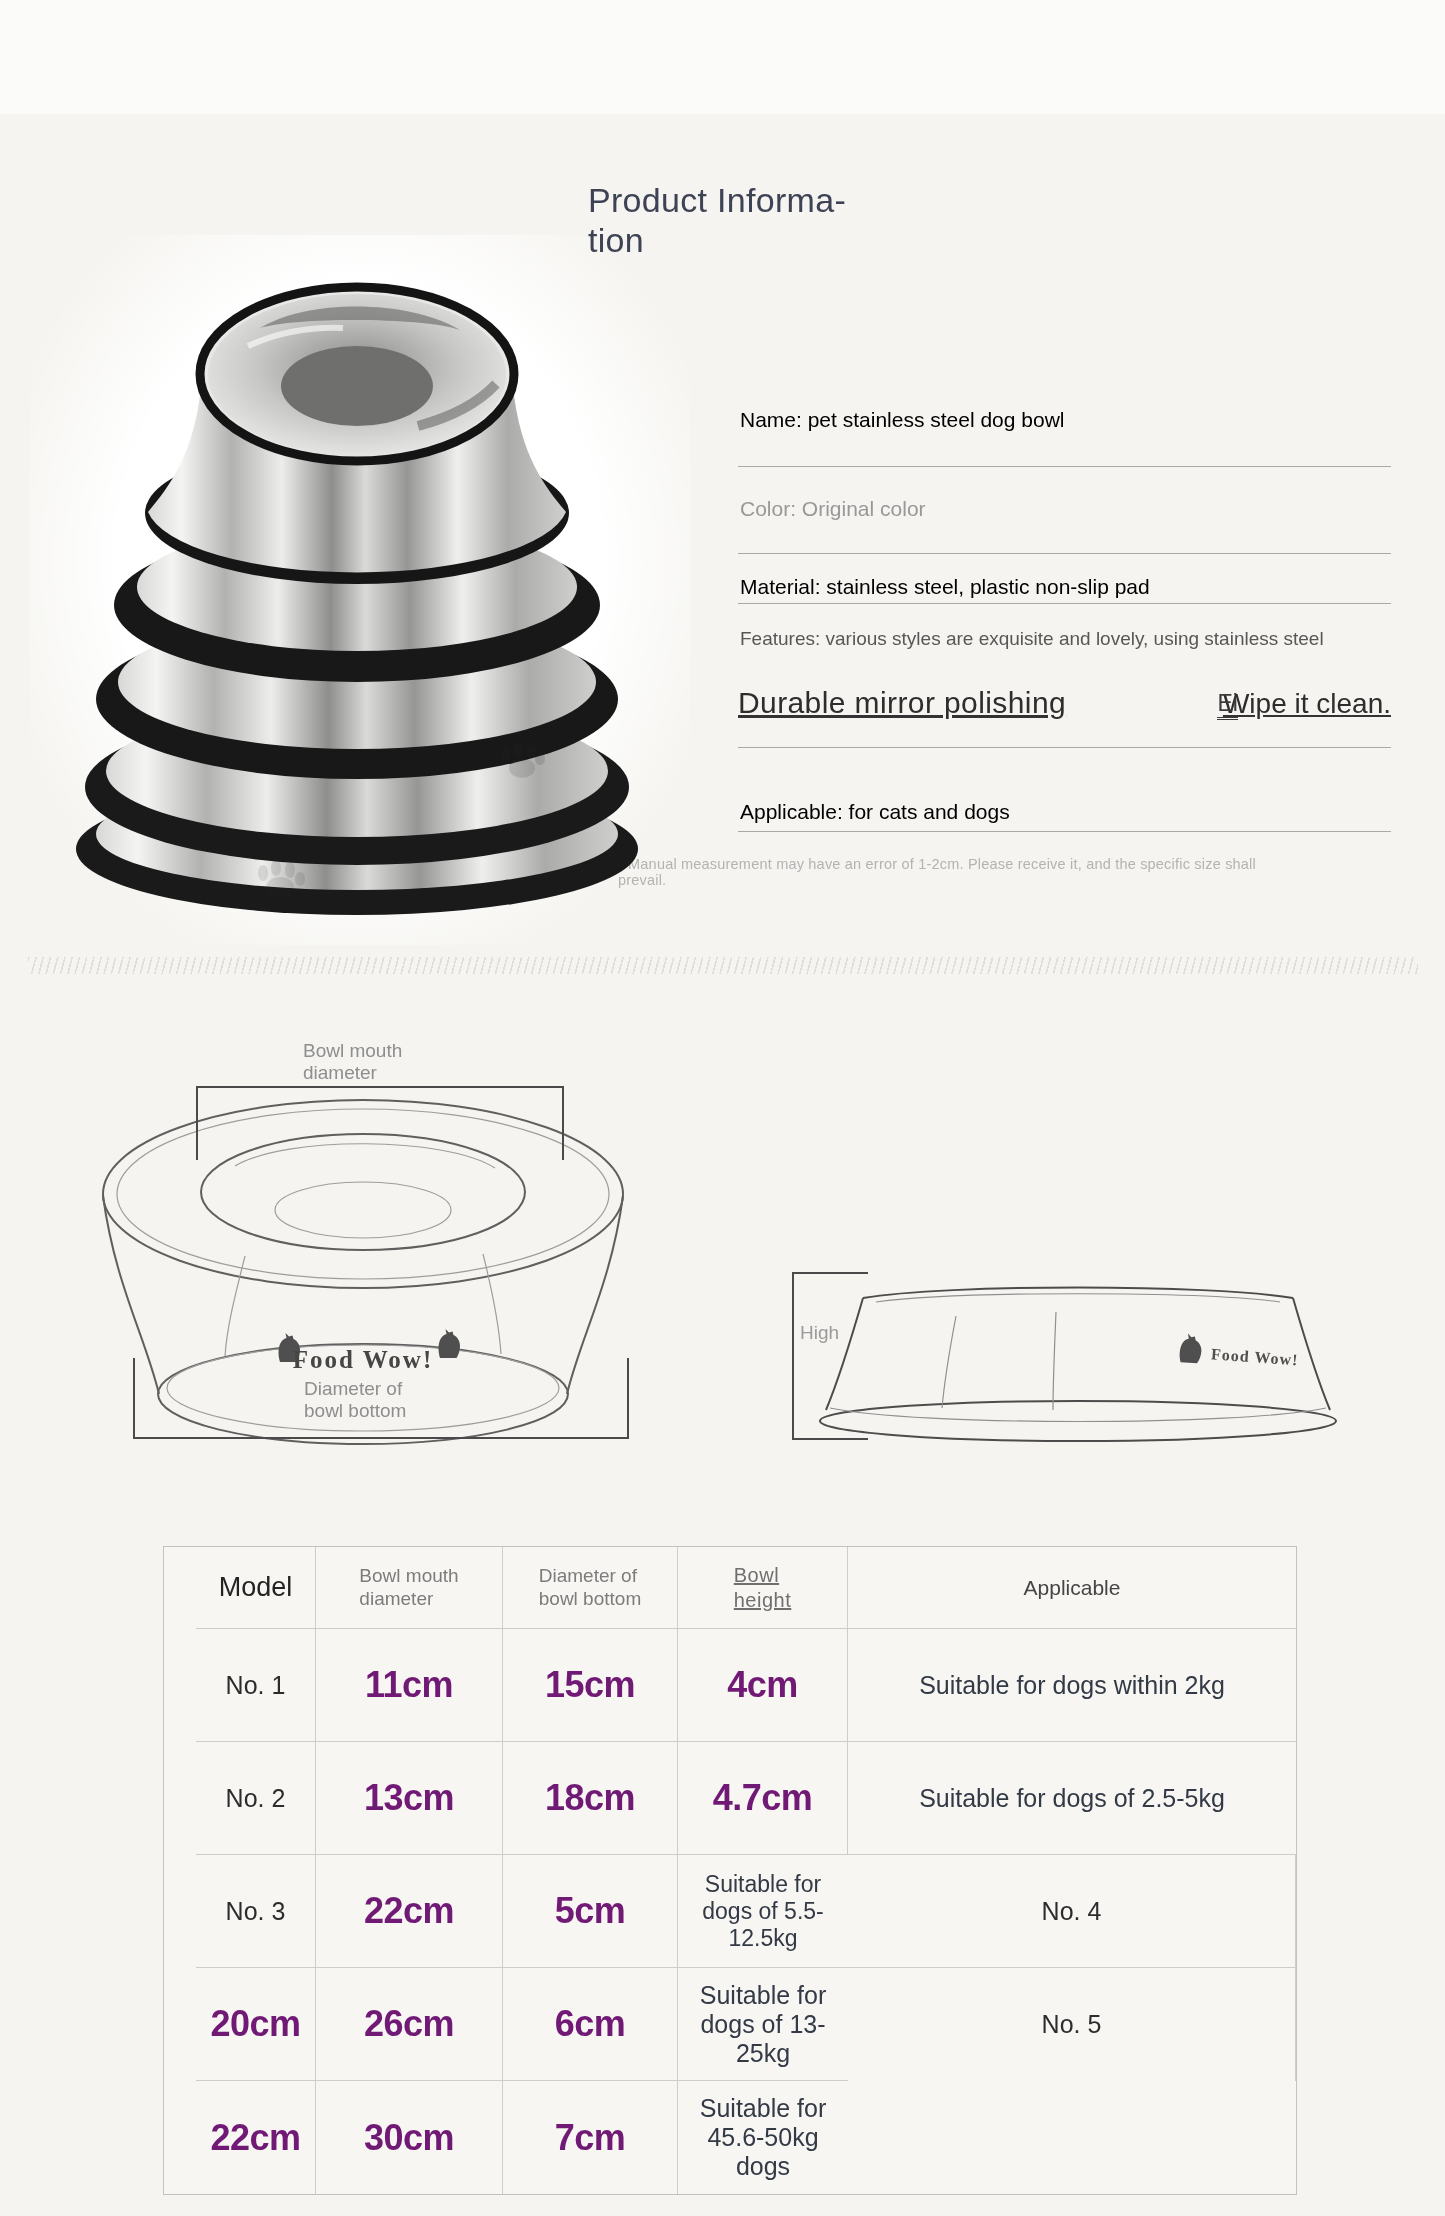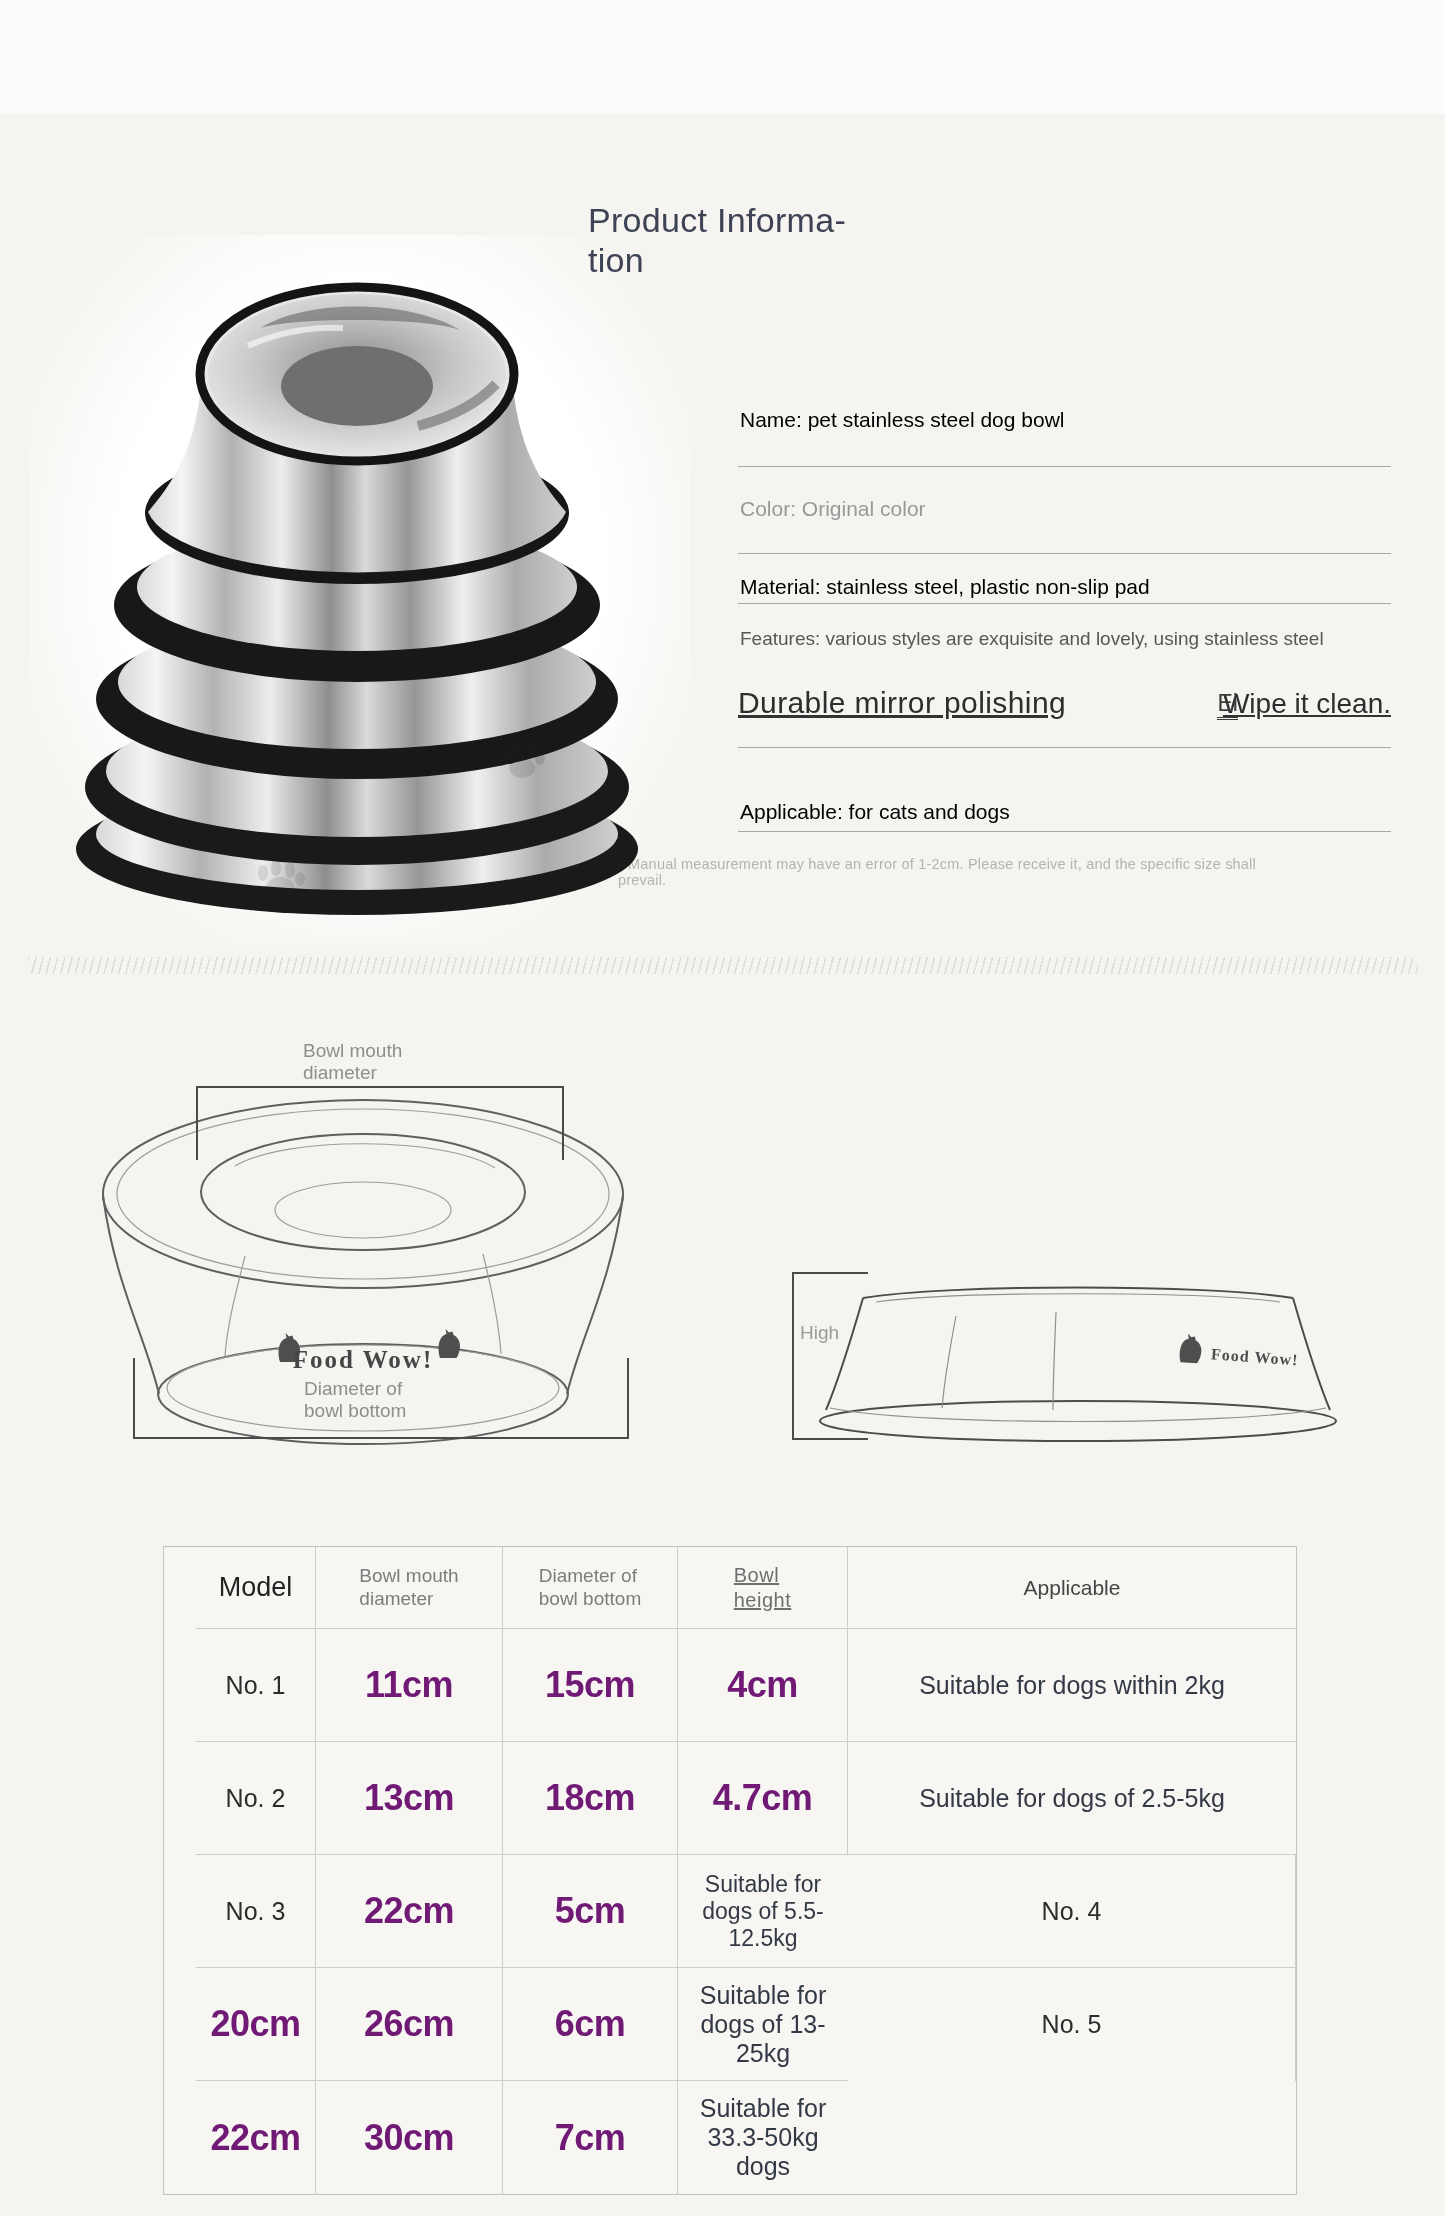--- a/index.html
+++ b/index.html
@@ -1,21 +1,21 @@
 <!DOCTYPE html>
 <html><head>
 <meta charset="utf-8">
 <style>
   html,body{margin:0;padding:0;background:#ffffff;}
   .canvas{position:relative;width:1445px;height:2216px;background:#f5f4f0;overflow:hidden;
           font-family:"Liberation Sans",sans-serif;color:#333;}
   .top-strip{position:absolute;left:0;top:0;width:1445px;height:114px;background:#fbfbf9;}
   .photo-halo{position:absolute;left:30px;top:235px;width:660px;height:710px;
               background:radial-gradient(ellipse at 50% 46%, #ffffff 0%, #ffffff 52%, rgba(255,255,255,0) 80%);}
-  .page-title{position:absolute;left:588px;top:200px;width:330px;font-size:34px;line-height:1.18;
+  .page-title{position:absolute;left:588px;top:180px;width:330px;font-size:34px;line-height:1.18;
               color:#3d4254;letter-spacing:.3px;}
   
   .info-line{position:absolute;left:740px;font-size:21px;color:#000000;}
   .rule{position:absolute;left:738px;width:653px;height:1px;background:#a8a8a8;}
   .muted{color:#989898;}
   .feat{font-size:19px;color:#575757;}
   .durable-row{position:absolute;left:738px;top:686px;width:653px;display:flex;
                justify-content:space-between;align-items:baseline;text-decoration:underline;}
   .durable{font-size:30px;color:#2d2d2d;letter-spacing:.4px;}
   .wipe-wrap{font-size:28px;color:#2d2d2d;white-space:nowrap;}
@@ -225,16 +225,16 @@
     <div class="cell c-model">No. 4</div>
     <div class="cell c-val">20cm</div>
     <div class="cell c-val">26cm</div>
     <div class="cell c-val">6cm</div>
     <div class="cell c-app lastcol">Suitable for dogs of 13-25kg</div>
 
     <div class="cell c-model lastrow">No. 5</div>
     <div class="cell c-val lastrow">22cm</div>
     <div class="cell c-val lastrow">30cm</div>
     <div class="cell c-val lastrow">7cm</div>
-    <div class="cell c-app lastcol lastrow">Suitable for 33.3-50kg dogs</div>
+    <div class="cell c-app lastcol lastrow">Suitable for 45.6-50kg dogs</div>
   </div>
 
 </div>
 
 </body></html>

